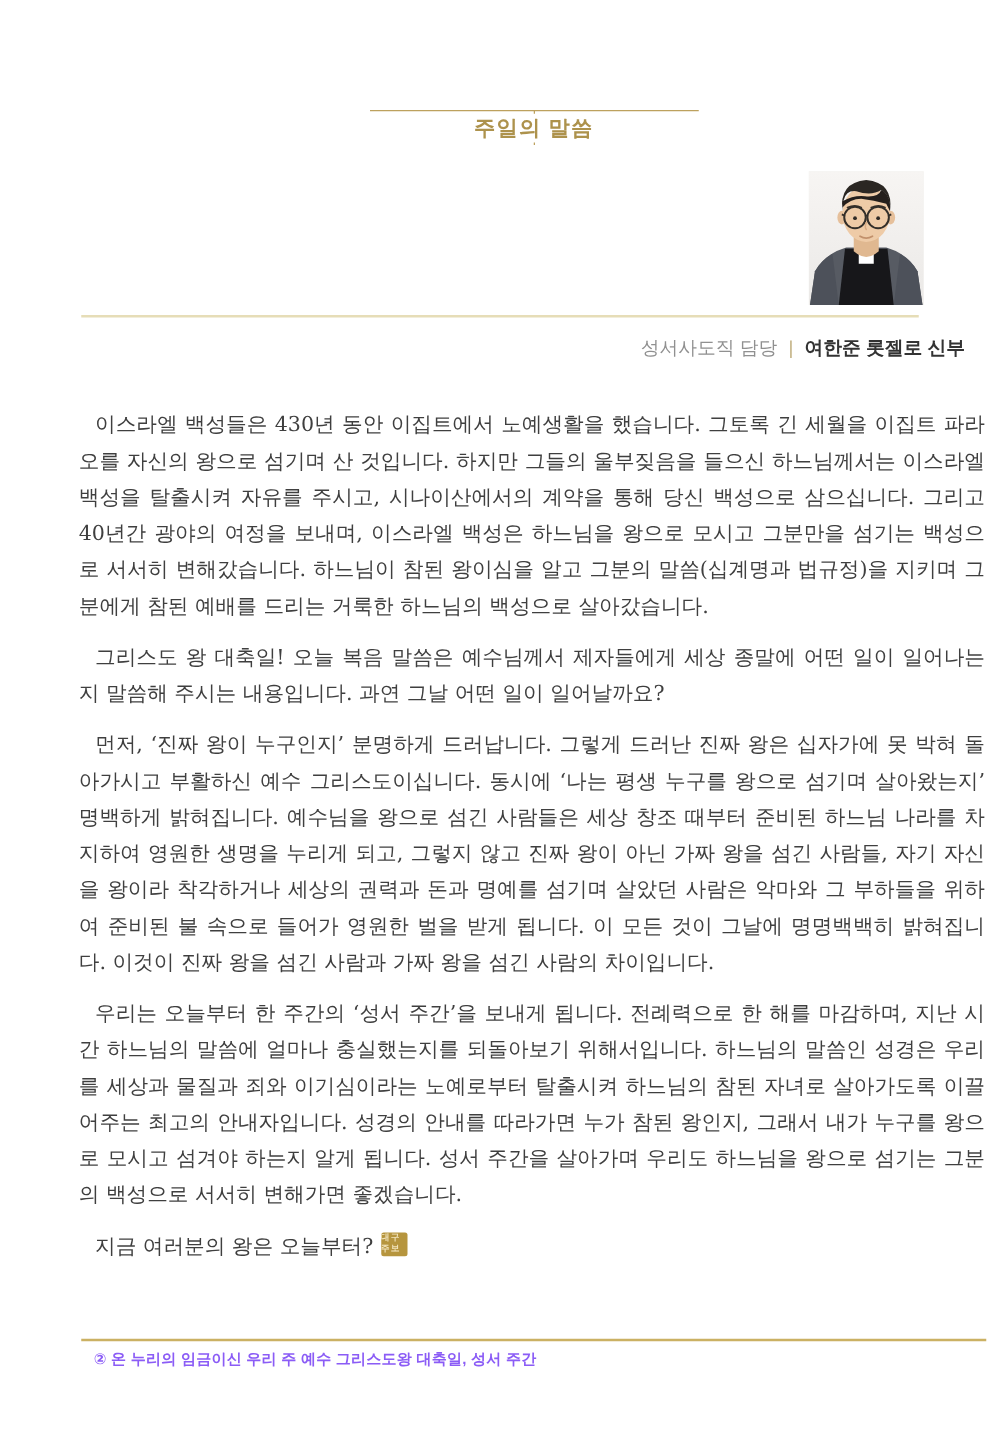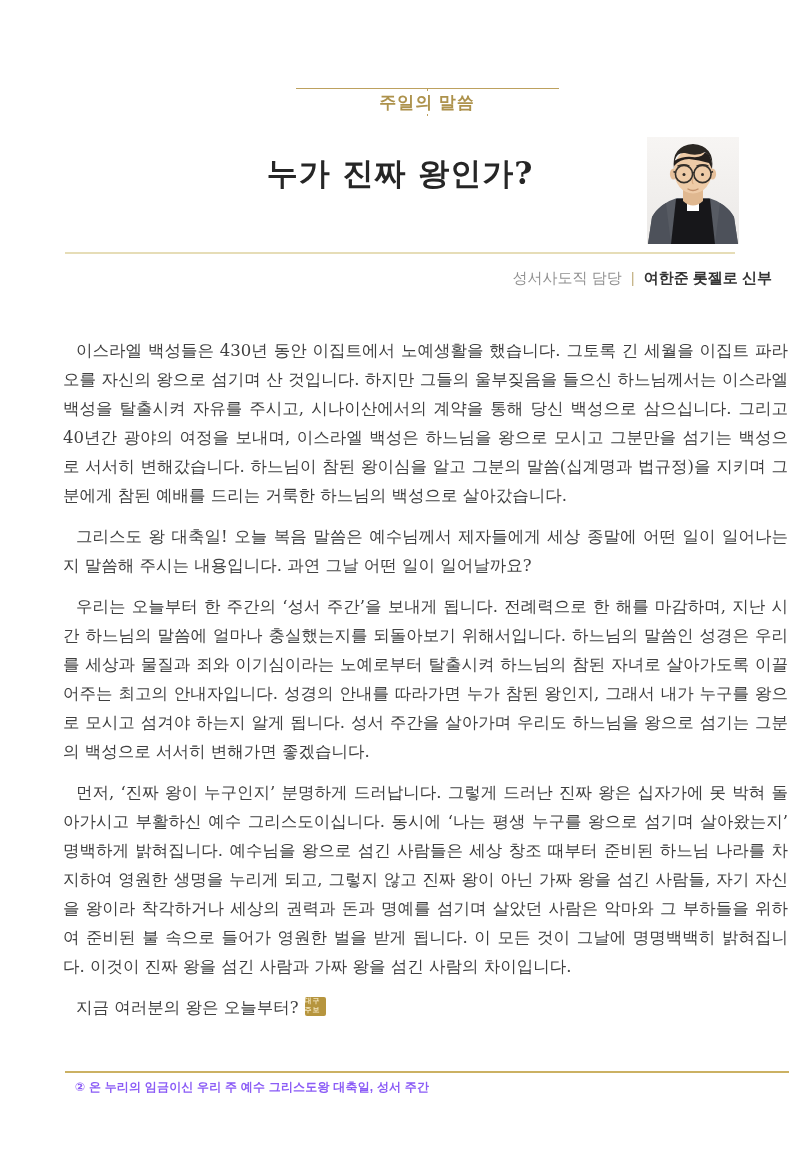--- a/index.html
+++ b/index.html
@@ -38,21 +38,21 @@
   }
   .byline{
     position:absolute;top:269px;right:28px;
     font-family:"Liberation Sans","DejaVu Sans",sans-serif;font-size:15px;margin-left:36px;
   }
   .byline .role{color:#909090;}
   .byline .sep{color:#c2b080;margin:0 9px;font-weight:400;}
   .byline .author{color:#333333;font-weight:700;}
   
   .body{
-    position:absolute;top:336px;left:63px;width:725px;
+    position:absolute;top:325px;left:63px;width:725px;
     font-size:16.5px;line-height:29px;color:#3f3f3f;text-align:justify;
   }
   .body p{margin:0 0 12px 0;text-indent:13px;}
   .seal{
     display:inline-block;width:21px;height:19px;margin-left:6px;
     background:#b6953e;border-radius:2px;vertical-align:-3px;
     font-family:"DejaVu Sans","Liberation Sans",sans-serif;
     font-size:7px;line-height:9px;font-weight:700;color:#f1e3bb;
     text-indent:0;overflow:hidden;
   }
@@ -73,21 +73,20 @@
 <div class="page">
 
   <div class="sec-header">
     <span class="h-line left"></span>
     <span class="h-tick"></span>
     <span class="h-label">주일의 말씀</span>
     <span class="h-tick"></span>
     <span class="h-line right"></span>
   </div>
 
-  <h1 class="title">누가 진짜 왕인가?</h1>
 
   <div class="photo">
     <svg width="92" height="107" viewBox="0 0 92 107">
       <defs>
         <linearGradient id="bgGrad" x1="0" y1="0" x2="0" y2="1">
           <stop offset="0" stop-color="#f7f5f3"></stop>
           <stop offset="1" stop-color="#ebe9e7"></stop>
         </linearGradient>
       </defs>
       <rect width="92" height="107" fill="url(#bgGrad)"></rect>
@@ -128,21 +127,21 @@
   </div>
 
   <div class="divider"></div>
   <div class="byline">
     <span class="role">성서사도직 담당</span><span class="sep">|</span><span class="author">여한준 롯젤로 신부</span>
   </div>
 
   <div class="body">
     <p>이스라엘 백성들은 430년 동안 이집트에서 노예생활을 했습니다. 그토록 긴 세월을 이집트 파라오를 자신의 왕으로 섬기며 산 것입니다. 하지만 그들의 울부짖음을 들으신 하느님께서는 이스라엘 백성을 탈출시켜 자유를 주시고, 시나이산에서의 계약을 통해 당신 백성으로 삼으십니다. 그리고 40년간 광야의 여정을 보내며, 이스라엘 백성은 하느님을 왕으로 모시고 그분만을 섬기는 백성으로 서서히 변해갔습니다. 하느님이 참된 왕이심을 알고 그분의 말씀(십계명과 법규정)을 지키며 그분에게 참된 예배를 드리는 거룩한 하느님의 백성으로 살아갔습니다.</p>
     <p>그리스도 왕 대축일! 오늘 복음 말씀은 예수님께서 제자들에게 세상 종말에 어떤 일이 일어나는지 말씀해 주시는 내용입니다. 과연 그날 어떤 일이 일어날까요?</p>
+    <p>먼저, ‘진짜 왕이 누구인지’ 분명하게 드러납니다. 그렇게 드러난 진짜 왕은 십자가에 못 박혀 돌아가시고 부활하신 예수 그리스도이십니다. 동시에 ‘나는 평생 누구를 왕으로 섬기며 살아왔는지’ 명백하게 밝혀집니다. 예수님을 왕으로 섬긴 사람들은 세상 창조 때부터 준비된 하느님 나라를 차지하여 영원한 생명을 누리게 되고, 그렇지 않고 진짜 왕이 아닌 가짜 왕을 섬긴 사람들, 자기 자신을 왕이라 착각하거나 세상의 권력과 돈과 명예를 섬기며 살았던 사람은 악마와 그 부하들을 위하여 준비된 불 속으로 들어가 영원한 벌을 받게 됩니다. 이 모든 것이 그날에 명명백백히 밝혀집니다. 이것이 진짜 왕을 섬긴 사람과 가짜 왕을 섬긴 사람의 차이입니다.</p>
     <p>우리는 오늘부터 한 주간의 ‘성서 주간’을 보내게 됩니다. 전례력으로 한 해를 마감하며, 지난 시간 하느님의 말씀에 얼마나 충실했는지를 되돌아보기 위해서입니다. 하느님의 말씀인 성경은 우리를 세상과 물질과 죄와 이기심이라는 노예로부터 탈출시켜 하느님의 참된 자녀로 살아가도록 이끌어주는 최고의 안내자입니다. 성경의 안내를 따라가면 누가 참된 왕인지, 그래서 내가 누구를 왕으로 모시고 섬겨야 하는지 알게 됩니다. 성서 주간을 살아가며 우리도 하느님을 왕으로 섬기는 그분의 백성으로 서서히 변해가면 좋겠습니다.</p>
-    <p>먼저, ‘진짜 왕이 누구인지’ 분명하게 드러납니다. 그렇게 드러난 진짜 왕은 십자가에 못 박혀 돌아가시고 부활하신 예수 그리스도이십니다. 동시에 ‘나는 평생 누구를 왕으로 섬기며 살아왔는지’ 명백하게 밝혀집니다. 예수님을 왕으로 섬긴 사람들은 세상 창조 때부터 준비된 하느님 나라를 차지하여 영원한 생명을 누리게 되고, 그렇지 않고 진짜 왕이 아닌 가짜 왕을 섬긴 사람들, 자기 자신을 왕이라 착각하거나 세상의 권력과 돈과 명예를 섬기며 살았던 사람은 악마와 그 부하들을 위하여 준비된 불 속으로 들어가 영원한 벌을 받게 됩니다. 이 모든 것이 그날에 명명백백히 밝혀집니다. 이것이 진짜 왕을 섬긴 사람과 가짜 왕을 섬긴 사람의 차이입니다.</p>
     <p><span>지금 여러분의 왕은 오늘부터?</span><span class="seal"><span>대구</span><span>주보</span></span></p>
   </div>
 
   <div class="f-line"></div>
   <div class="f-text">② 온 누리의 임금이신 우리 주 예수 그리스도왕 대축일, 성서 주간</div>
 
 </div>
 
 </body></html>

